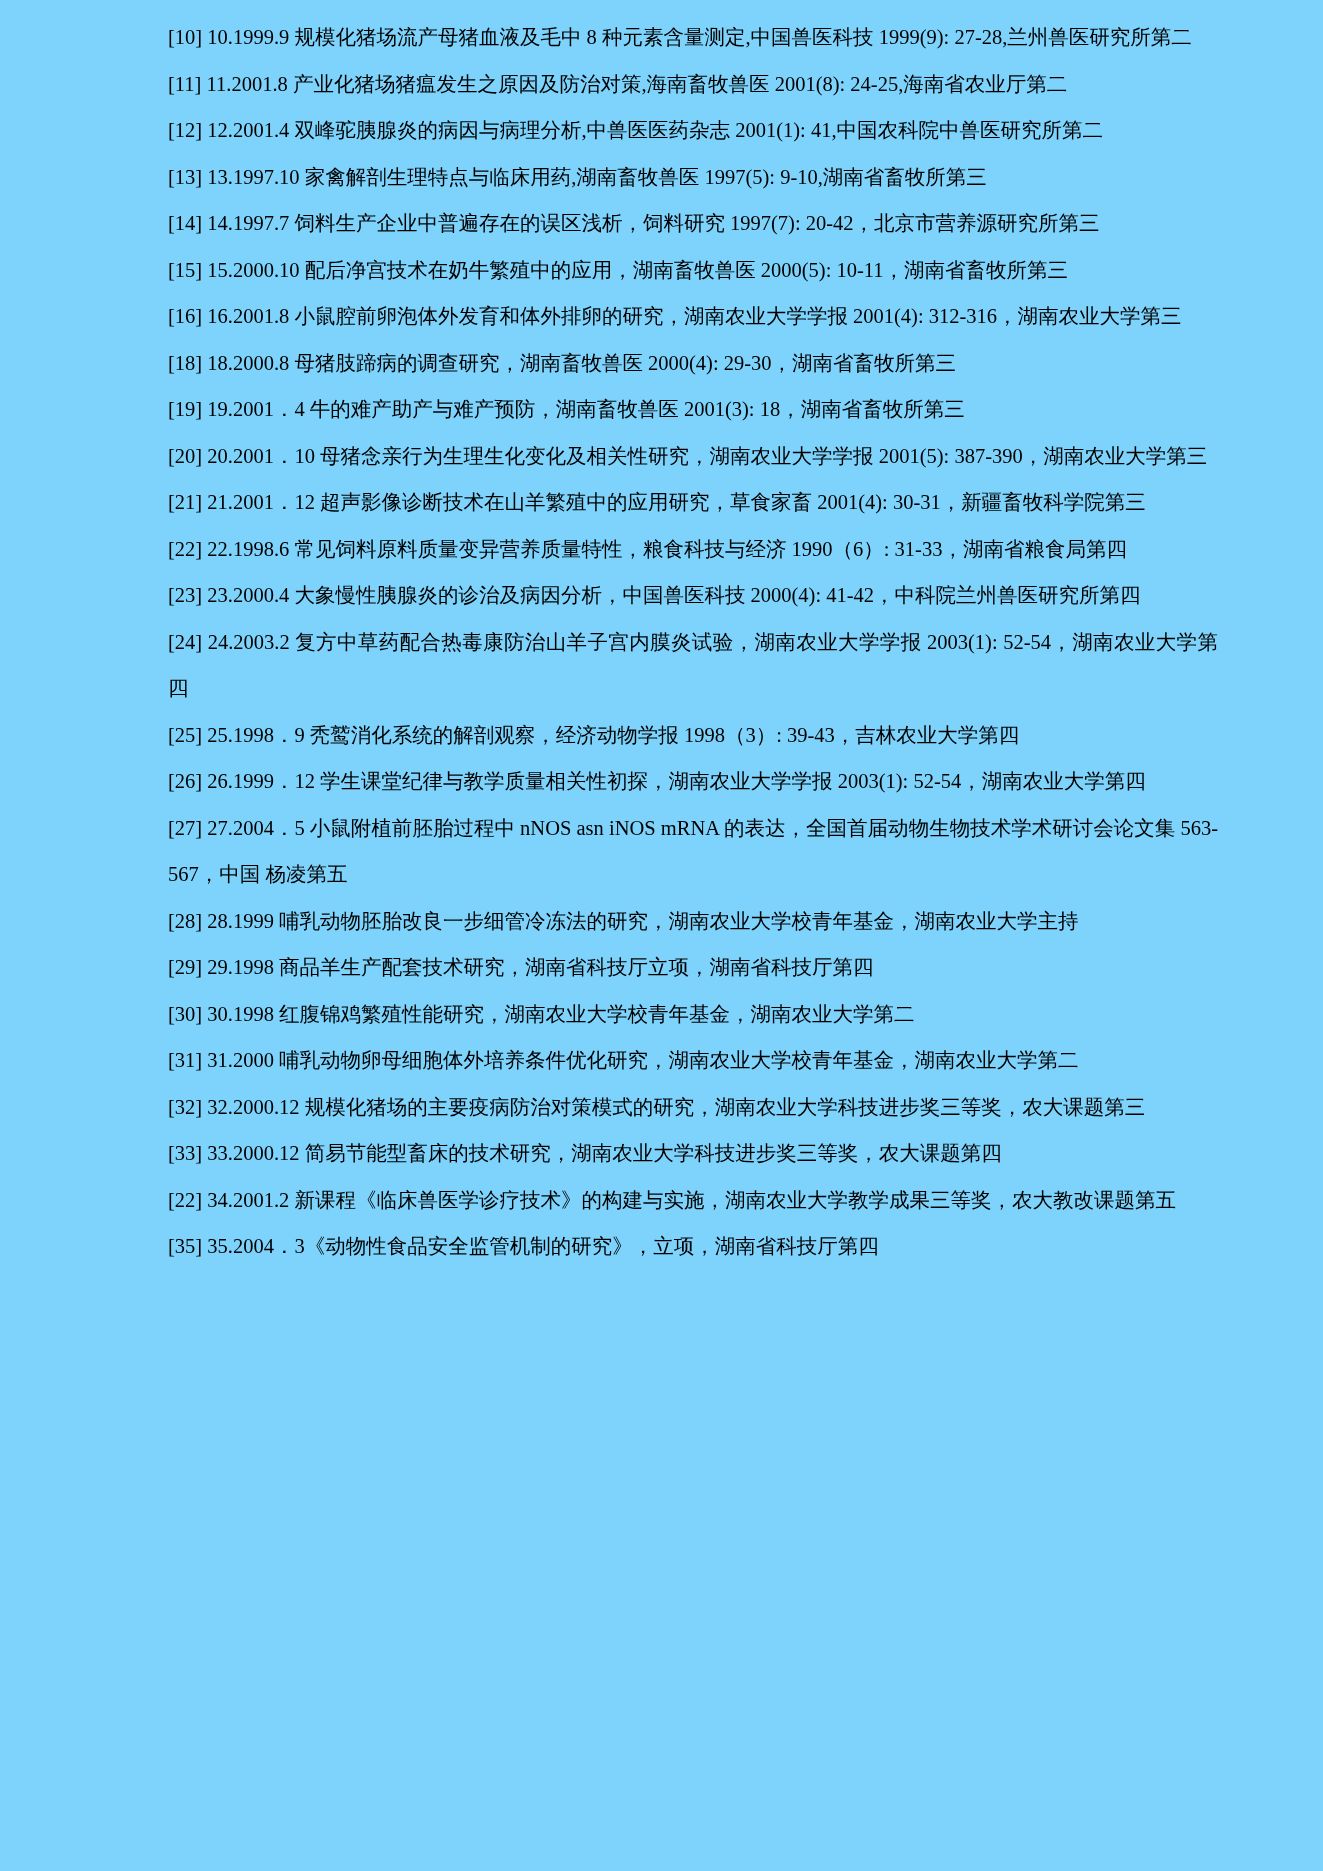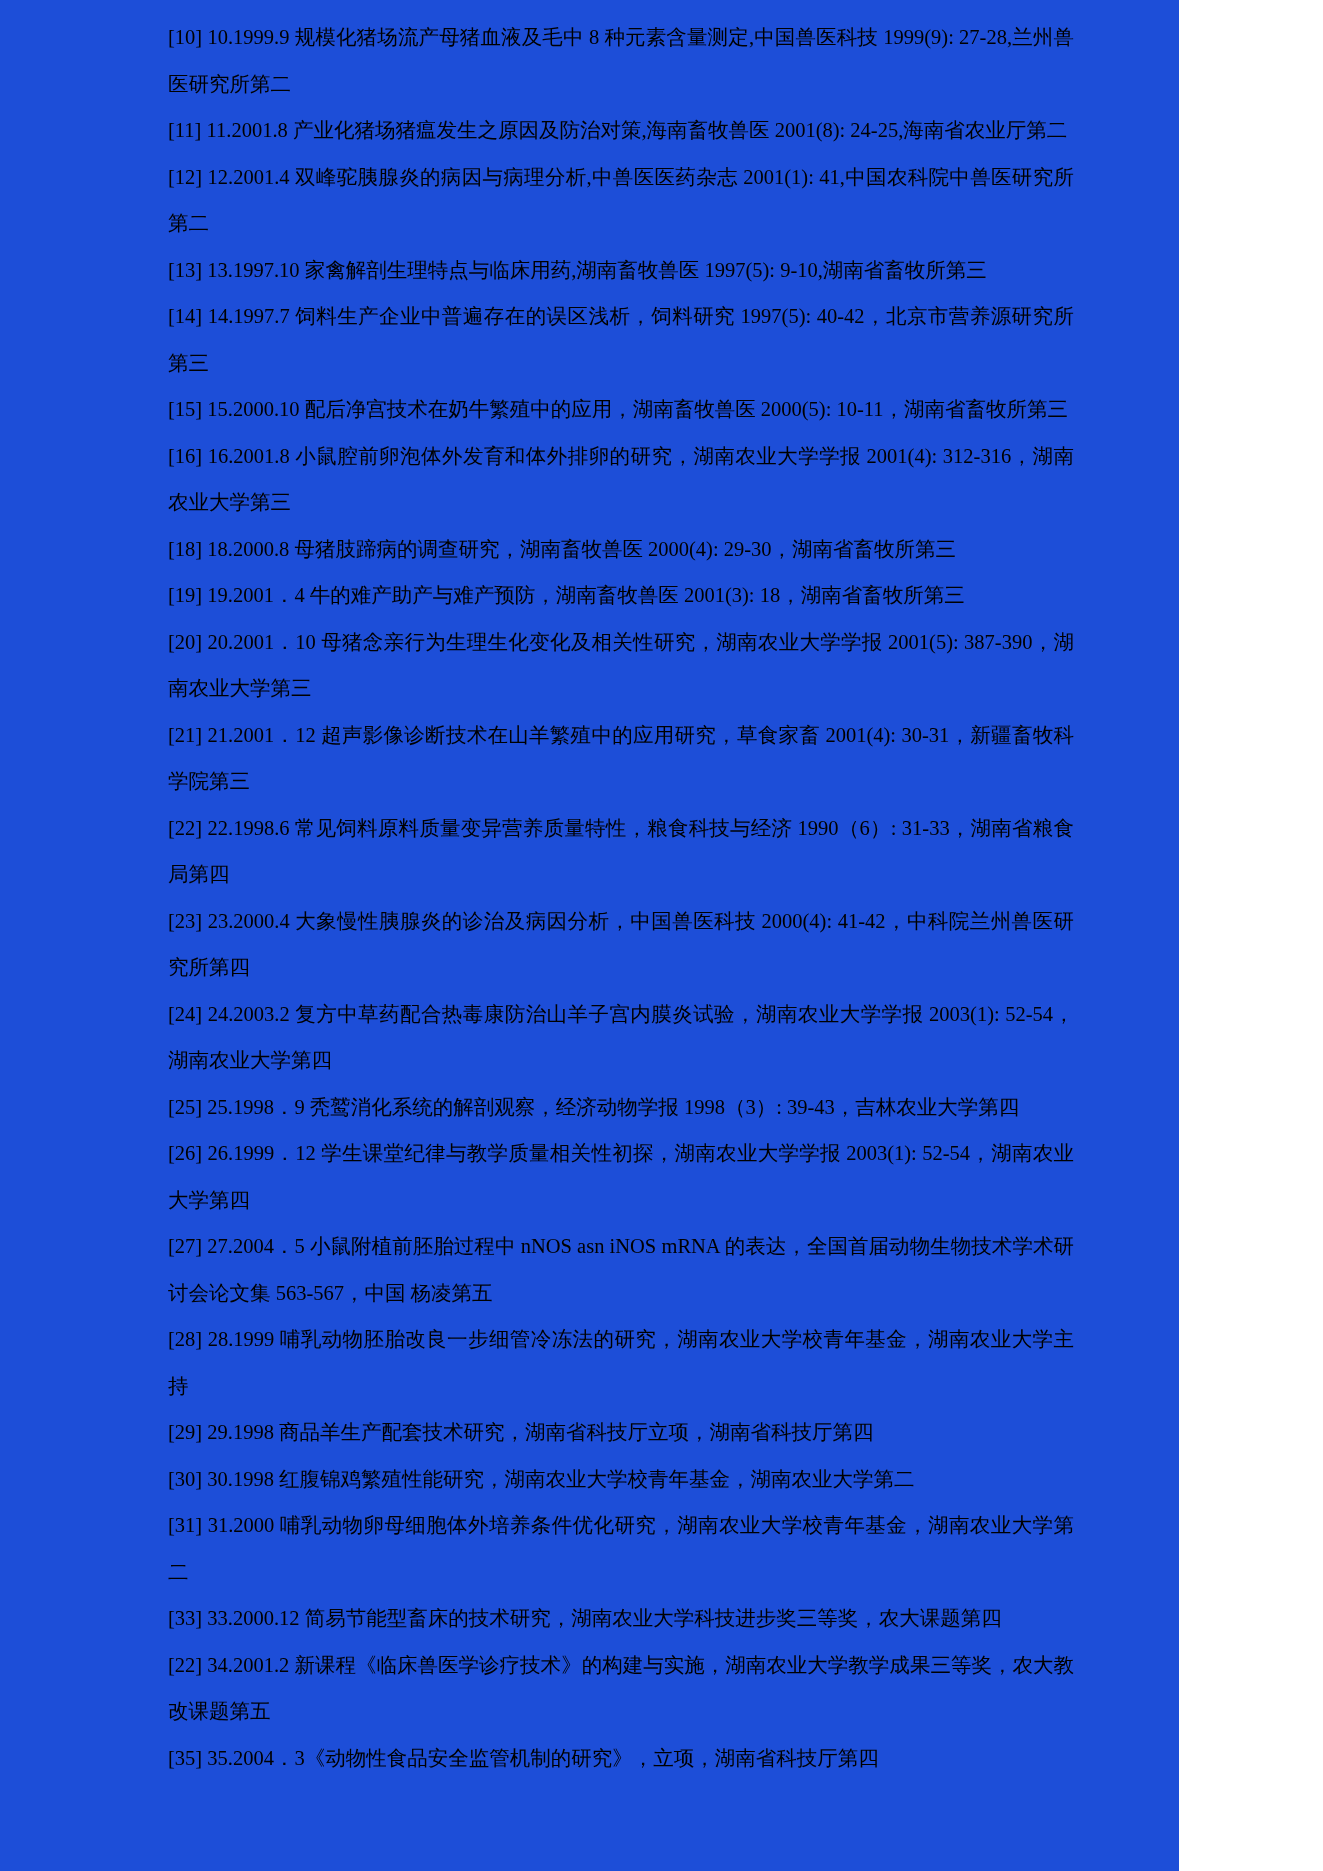--- a/index.html
+++ b/index.html
@@ -8,24 +8,24 @@
     background: #ffffff;
   }
   body {
     width: 1323px;
     min-height: 1871px;
     font-family: "Liberation Serif", "DejaVu Serif", serif;
     color: #000000;
   }
   #page {
     box-sizing: border-box;
-    width: 1179px;
+    width: 1323px;
     min-height: 1871px;
     padding: 14px 105px 20px 168px;
-    background: #1d4ed8;
+    background: #7dd3fc;
   }
   .ref-list {
     margin: 0;
     padding: 0;
     list-style: none;
   }
   .ref-item {
     font-size: 20.5px;
     line-height: 46.5px;
     text-align: justify;
@@ -37,34 +37,35 @@
 </style>
 </head>
 <body>
 
 <div id="page">
   <div class="ref-list">
     <p class="ref-item">[10] 10.1999.9 规模化猪场流产母猪血液及毛中 8 种元素含量测定,中国兽医科技 1999(9): 27-28,兰州兽医研究所第二</p>
     <p class="ref-item">[11] 11.2001.8 产业化猪场猪瘟发生之原因及防治对策,海南畜牧兽医 2001(8): 24-25,海南省农业厅第二</p>
     <p class="ref-item">[12] 12.2001.4 双峰驼胰腺炎的病因与病理分析,中兽医医药杂志 2001(1): 41,中国农科院中兽医研究所第二</p>
     <p class="ref-item">[13] 13.1997.10 家禽解剖生理特点与临床用药,湖南畜牧兽医 1997(5): 9-10,湖南省畜牧所第三</p>
-    <p class="ref-item">[14] 14.1997.7 饲料生产企业中普遍存在的误区浅析，饲料研究 1997(5): 40-42，北京市营养源研究所第三</p>
+    <p class="ref-item">[14] 14.1997.7 饲料生产企业中普遍存在的误区浅析，饲料研究 1997(7): 20-42，北京市营养源研究所第三</p>
     <p class="ref-item">[15] 15.2000.10 配后净宫技术在奶牛繁殖中的应用，湖南畜牧兽医 2000(5): 10-11，湖南省畜牧所第三</p>
     <p class="ref-item">[16] 16.2001.8 小鼠腔前卵泡体外发育和体外排卵的研究，湖南农业大学学报 2001(4): 312-316，湖南农业大学第三</p>
     <p class="ref-item">[18] 18.2000.8 母猪肢蹄病的调查研究，湖南畜牧兽医 2000(4): 29-30，湖南省畜牧所第三</p>
     <p class="ref-item">[19] 19.2001．4 牛的难产助产与难产预防，湖南畜牧兽医 2001(3): 18，湖南省畜牧所第三</p>
     <p class="ref-item">[20] 20.2001．10 母猪念亲行为生理生化变化及相关性研究，湖南农业大学学报 2001(5): 387-390，湖南农业大学第三</p>
     <p class="ref-item">[21] 21.2001．12 超声影像诊断技术在山羊繁殖中的应用研究，草食家畜 2001(4): 30-31，新疆畜牧科学院第三</p>
     <p class="ref-item">[22] 22.1998.6 常见饲料原料质量变异营养质量特性，粮食科技与经济 1990（6）: 31-33，湖南省粮食局第四</p>
     <p class="ref-item">[23] 23.2000.4 大象慢性胰腺炎的诊治及病因分析，中国兽医科技 2000(4): 41-42，中科院兰州兽医研究所第四</p>
     <p class="ref-item">[24] 24.2003.2 复方中草药配合热毒康防治山羊子宫内膜炎试验，湖南农业大学学报 2003(1): 52-54，湖南农业大学第四</p>
     <p class="ref-item">[25] 25.1998．9 秃鹫消化系统的解剖观察，经济动物学报 1998（3）: 39-43，吉林农业大学第四</p>
     <p class="ref-item">[26] 26.1999．12 学生课堂纪律与教学质量相关性初探，湖南农业大学学报 2003(1): 52-54，湖南农业大学第四</p>
     <p class="ref-item">[27] 27.2004．5 小鼠附植前胚胎过程中 nNOS asn iNOS mRNA 的表达，全国首届动物生物技术学术研讨会论文集 563-567，中国 杨凌第五</p>
     <p class="ref-item">[28] 28.1999 哺乳动物胚胎改良一步细管冷冻法的研究，湖南农业大学校青年基金，湖南农业大学主持</p>
     <p class="ref-item">[29] 29.1998 商品羊生产配套技术研究，湖南省科技厅立项，湖南省科技厅第四</p>
     <p class="ref-item">[30] 30.1998 红腹锦鸡繁殖性能研究，湖南农业大学校青年基金，湖南农业大学第二</p>
     <p class="ref-item">[31] 31.2000 哺乳动物卵母细胞体外培养条件优化研究，湖南农业大学校青年基金，湖南农业大学第二</p>
+    <p class="ref-item">[32] 32.2000.12 规模化猪场的主要疫病防治对策模式的研究，湖南农业大学科技进步奖三等奖，农大课题第三</p>
     <p class="ref-item">[33] 33.2000.12 简易节能型畜床的技术研究，湖南农业大学科技进步奖三等奖，农大课题第四</p>
     <p class="ref-item">[22] 34.2001.2 新课程《临床兽医学诊疗技术》的构建与实施，湖南农业大学教学成果三等奖，农大教改课题第五</p>
     <p class="ref-item">[35] 35.2004．3《动物性食品安全监管机制的研究》，立项，湖南省科技厅第四</p>
   </div>
 </div>
 
 </body></html>

